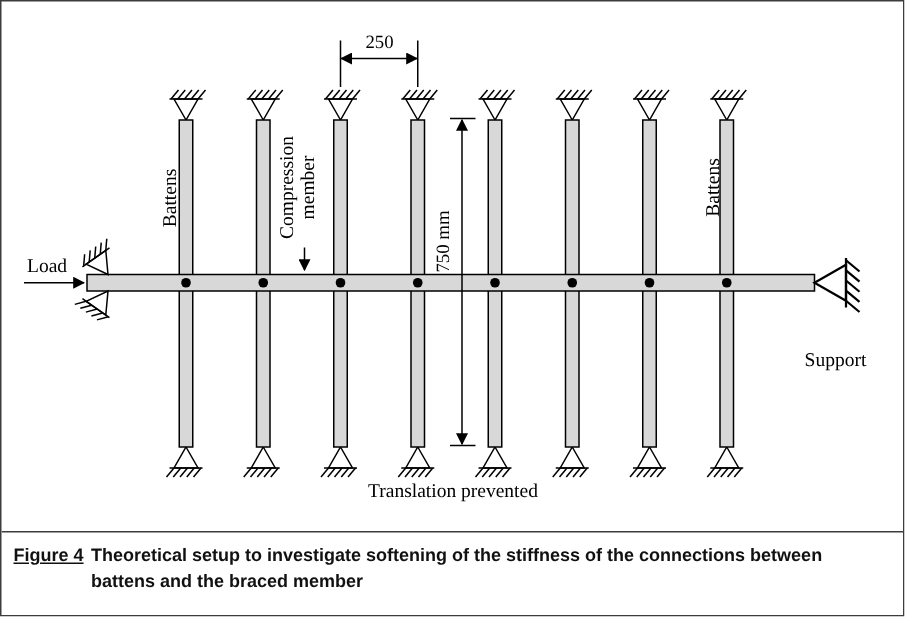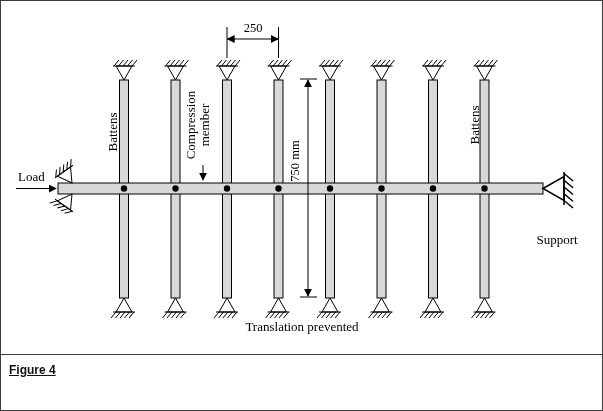--- a/index.html
+++ b/index.html
@@ -128,15 +128,16 @@
         <line x1="307" y1="79" x2="307" y2="295" stroke="#000000" marker-start="url(#arrow)" marker-end="url(#arrow)"></line>
         <text class="dimtext" x="298" y="160" text-anchor="middle" transform="rotate(-90 298 160)">750 mm</text>
       </g>
 
       <text class="dtext" x="301" y="330" text-anchor="middle">Translation prevented</text>
     </svg>
   </div>
 
   <div class="caption">
     <span class="fig-label">Figure 4</span>
+    <span class="fig-text">Theoretical setup to investigate softening of the stiffness of the connections between battens and the braced member</span>
   </div>
 
 </div>
 
 </body></html>

